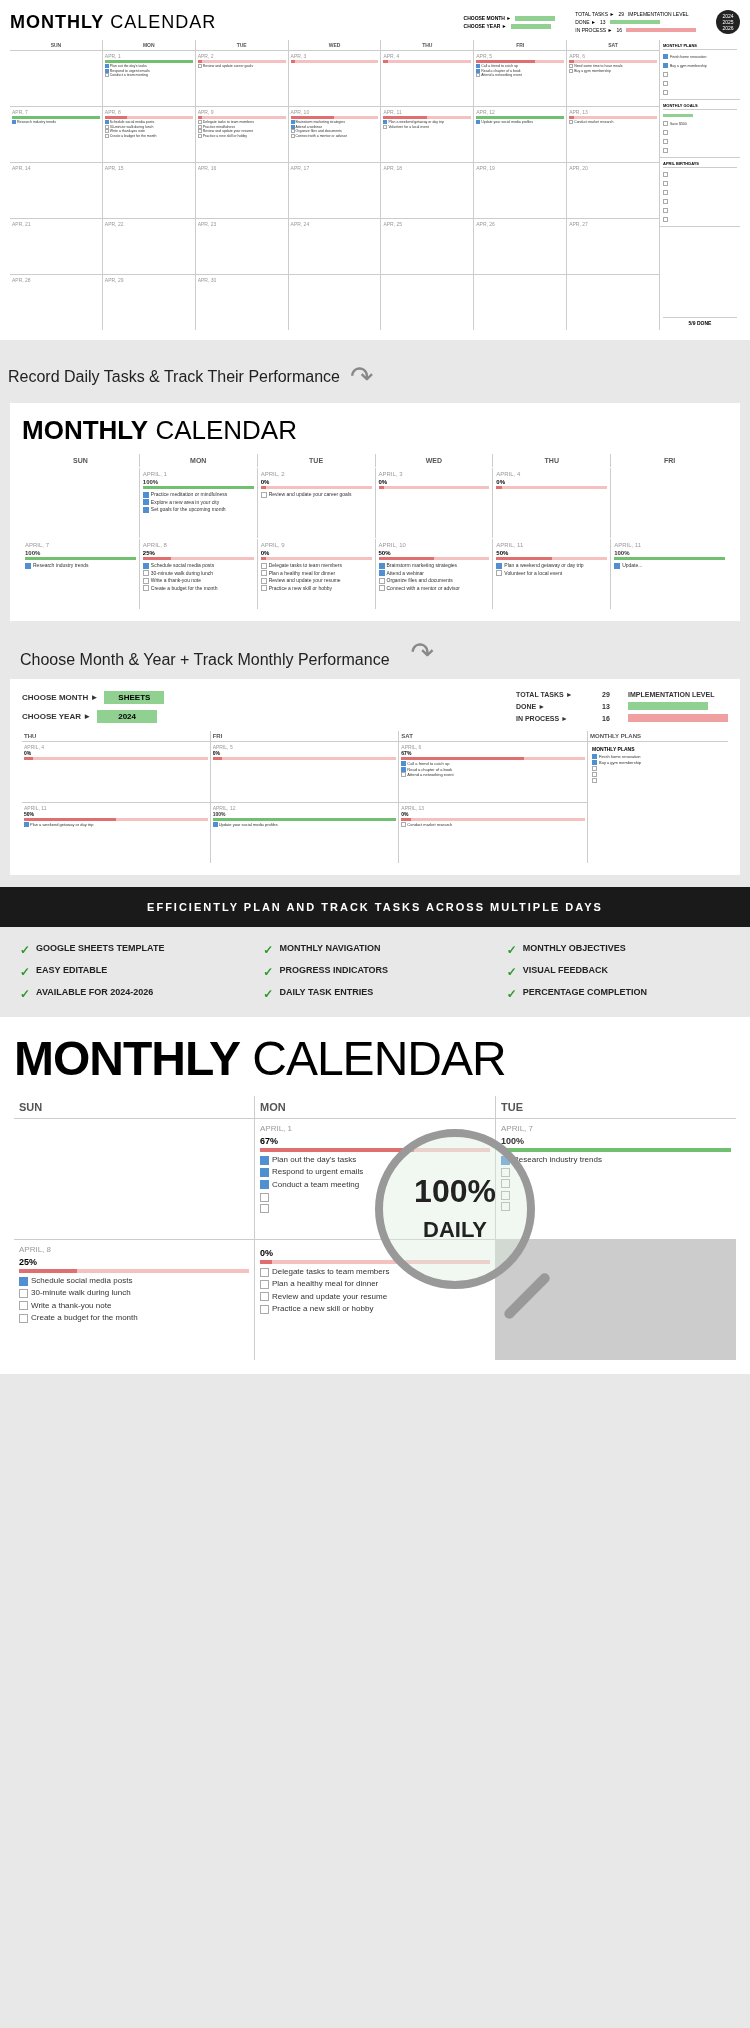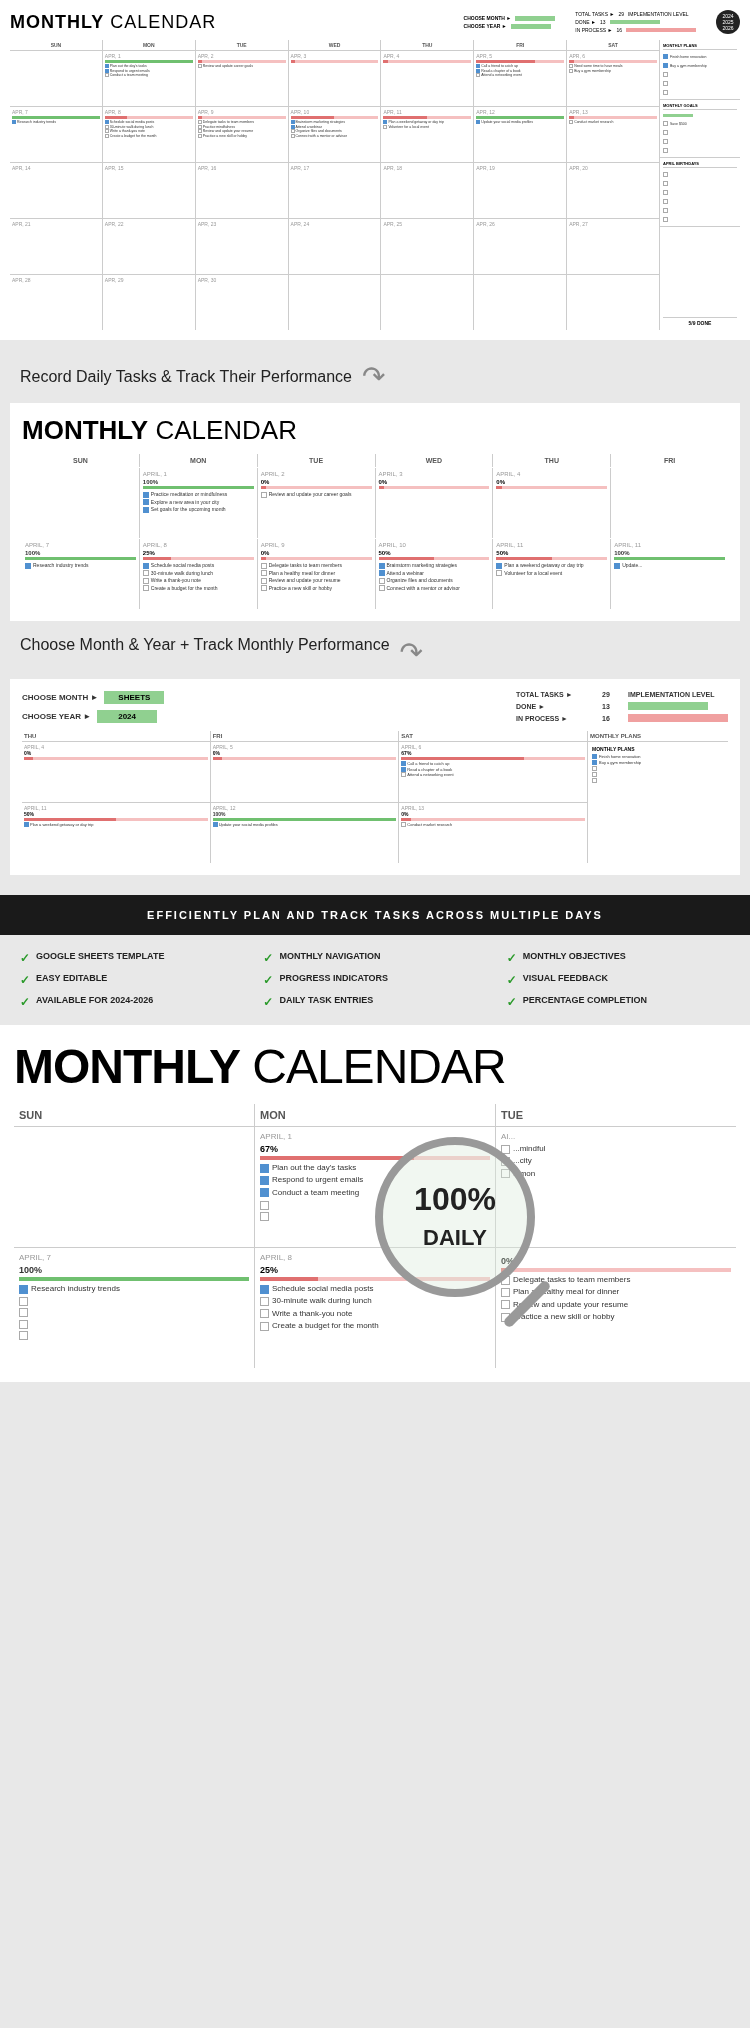--- a/index.html
+++ b/index.html
@@ -76,21 +76,21 @@
       border-bottom: 0.5px solid #ccc; padding-bottom: 1px; margin-bottom: 1px;
     }
     .panel-item { display: flex; align-items: center; gap: 2px; margin: 1px 0; }
     .panel-check { width: 5px; height: 5px; border: 0.5px solid #aaa; flex-shrink: 0; }
     .panel-check.blue { background: #5090d0; border-color: #5090d0; }
     .panel-text { font-size: 3.5px; color: #333; }
     .panel-goal-bar { height: 3px; background: #90d090; width: 30px; margin: 1px 0; }
 
     
     .transition-section {
-      background: #e8e8e8; padding: 20px 20px 10px 20px;
+      background: #e8e8e8; padding: 20px 20px 10px 8px;
       display: flex; align-items: center; gap: 10px;
     }
     .transition-text { font-size: 16px; font-weight: 400; color: #222; }
     .arrow-curve { font-size: 24px; color: #555; }
 
     
     .section-calendar-med {
       background: white; margin: 0 10px 0 10px; padding: 12px;
     }
     .med-title { font-size: 26px; font-weight: 900; margin-bottom: 8px; }
@@ -769,21 +769,21 @@
           <div class="med-bar-fill" style="width:100%;background:#70c070"></div>
         </div>
       <div class="med-task">
           <div class="med-check blue"></div>
           <span class="med-task-text">Update...</span>
         </div>
     </div>
   </div>
 </div>
 
-<div class="transition-section2" style="background:#e8e8e8;padding:15px 20px 10px 20px;display:flex;align-items:flex-start;gap:10px">
+<div class="transition-section2" style="background:#e8e8e8;padding:15px 20px 10px 20px;display:flex;align-items:flex-end;gap:21px">
   <span class="transition-text" style="font-size:16px;font-weight:400;color:#222">Choose Month &amp; Year + Track Monthly Performance</span>
   <span style="font-size:28px;color:#888">↷</span>
 </div>
 
 <div class="section-controls" style="background:white;margin:0 10px;padding:12px">
   <div class="controls-top">
     <div class="choose-group">
       <div class="choose-row">
         <span class="choose-label">CHOOSE MONTH ►</span>
         <div class="choose-value">SHEETS</div>
@@ -902,21 +902,21 @@
           <div class="mini-bar-f" style="width:5%"></div>
         </div>
       <div class="mini-task">
           <div class="mini-check"></div>
           <span class="mini-text">Conduct market research</span>
         </div>
     </div>
   </div>
 </div>
 
-<div class="dark-banner" style="margin-top:20px">
+<div class="dark-banner" style="margin-top:12px">
   <span>EFFICIENTLY PLAN AND TRACK TASKS ACROSS MULTIPLE DAYS</span>
 </div>
 
 <div class="features-section">
   <div class="feature-item">
     <span class="feature-check">✓</span>
     <span class="feature-text">GOOGLE SHEETS TEMPLATE</span>
   </div>
   <div class="feature-item">
     <span class="feature-check">✓</span>
@@ -991,35 +991,20 @@
           <span class="zoom-task-text"></span>
         </div>
 
       <div class="magnifier-overlay" style="position:absolute;right:-80px;top:10px;width:200px;height:200px;z-index:10">
         <div class="magnifier-circle" style="width:160px;height:160px;border-radius:50%;border:8px solid #999;background:rgba(220,235,220,0.4);display:flex;align-items:center;justify-content:center;font-size:32px;font-weight:900;color:#222;text-align:center;line-height:1.1;position:relative">
           <span>100%<br><span style="font-size:22px">DAILY</span></span>
           <div style="position:absolute;width:10px;height:60px;background:#999;transform:rotate(45deg);bottom:-45px;right:-5px;border-radius:5px"></div>
         </div>
       </div>
     </div>
-    <div class="zoom-cell">
-      <div class="zoom-date">AI...</div>
-      <div class="zoom-task">
-          <div class="zoom-check"></div>
-          <span class="zoom-task-text">...mindful</span>
-        </div>
-      <div class="zoom-task">
-          <div class="zoom-check"></div>
-          <span class="zoom-task-text">...city</span>
-        </div>
-      <div class="zoom-task">
-          <div class="zoom-check"></div>
-          <span class="zoom-task-text">...mon</span>
-        </div>
-    </div>
 
     <div class="zoom-cell">
       <div class="zoom-date">APRIL, 7</div>
       <div class="zoom-pct" style="color:#333">100%</div>
       <div class="zoom-bar-w">
           <div class="zoom-bar-f zoom-bar-g" style="width:100%"></div>
         </div>
       <div class="zoom-task">
           <div class="zoom-check blue"></div>
           <span class="zoom-task-text">Research industry trends</span>

